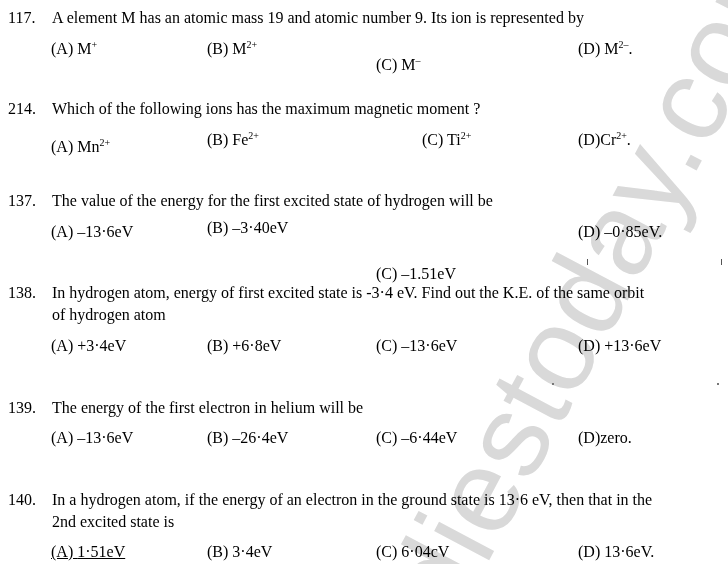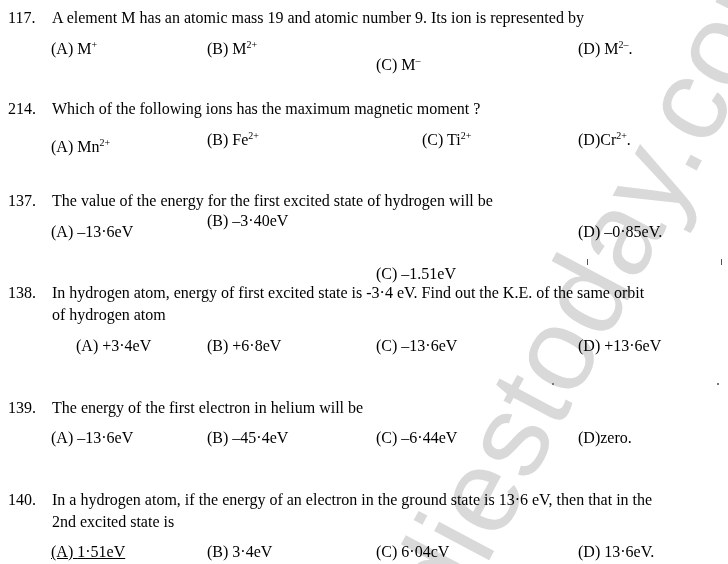--- a/index.html
+++ b/index.html
@@ -60,52 +60,52 @@
 
 <div class="q" style="top:190px;">
   <div class="stem">
     <span class="num">137.</span>
     <span class="text">
         <span class="l2">The value of the energy for the first excited state of hydrogen will be</span>
       </span>
   </div>
 </div>
 <div class="opt o0" style="top:221px;"><span>(A) </span><span>–13·6eV</span></div>
-<div class="opt o1" style="top:210px;"><span>(B) </span><span>–3·40eV</span></div>
+<div class="opt o1" style="top:217px;"><span>(B) </span><span>–3·40eV</span></div>
 <div class="opt o2" style="top:221px;margin-top:42px;"><span>(C) </span><span>–1.51eV</span></div>
 <div class="opt o3" style="top:221px;"><span>(D) </span><span>–0·85eV.</span></div>
 <div class="tick" style="left:587px; top:259px;"></div>
 <div class="tick" style="left:721px; top:259px;"></div>
 
 <div class="q" style="top:282px;">
   <div class="stem">
     <span class="num">138.</span>
     <span class="text">
         <span class="l2">In hydrogen atom, energy of first excited state is -3·4 eV. Find out the K.E. of the same orbit</span>
         <span class="l2">of hydrogen atom</span>
       </span>
   </div>
 </div>
-<div class="opt o0" style="top:335px;margin-left:25px;"><span>(A) </span><span>+3·4eV</span></div>
+<div class="opt o0" style="top:335px;"><span>(A) </span><span>+3·4eV</span></div>
 <div class="opt o1" style="top:335px;"><span>(B) </span><span>+6·8eV</span></div>
 <div class="opt o2" style="top:335px;text-align:right;"><span>(C) </span><span>–13·6eV</span></div>
 <div class="opt o3" style="top:335px;"><span>(D) </span><span>+13·6eV</span></div>
 <div class="dot" style="left:552px; top:383px;"></div>
 <div class="dot" style="left:717px; top:383px;"></div>
 
 <div class="q" style="top:397px;">
   <div class="stem">
     <span class="num">139.</span>
     <span class="text">
         <span class="l2">The energy of the first electron in helium will be</span>
       </span>
   </div>
 </div>
 <div class="opt o0" style="top:427px;"><span>(A) </span><span>–13·6eV</span></div>
-<div class="opt o1" style="top:427px;"><span>(B) </span><span>–45·4eV</span></div>
+<div class="opt o1" style="top:427px;"><span>(B) </span><span>–26·4eV</span></div>
 <div class="opt o2" style="top:427px;"><span>(C) </span><span>–6·44eV</span></div>
 <div class="opt o3" style="top:427px;"><span>(D)</span><span>zero.</span></div>
 
 <div class="q" style="top:489px;">
   <div class="stem">
     <span class="num">140.</span>
     <span class="text">
         <span class="l2">In a hydrogen atom, if the energy of an electron in the ground state is 13·6 eV, then that in the</span>
         <span class="l2">2nd excited state is</span>
       </span>

